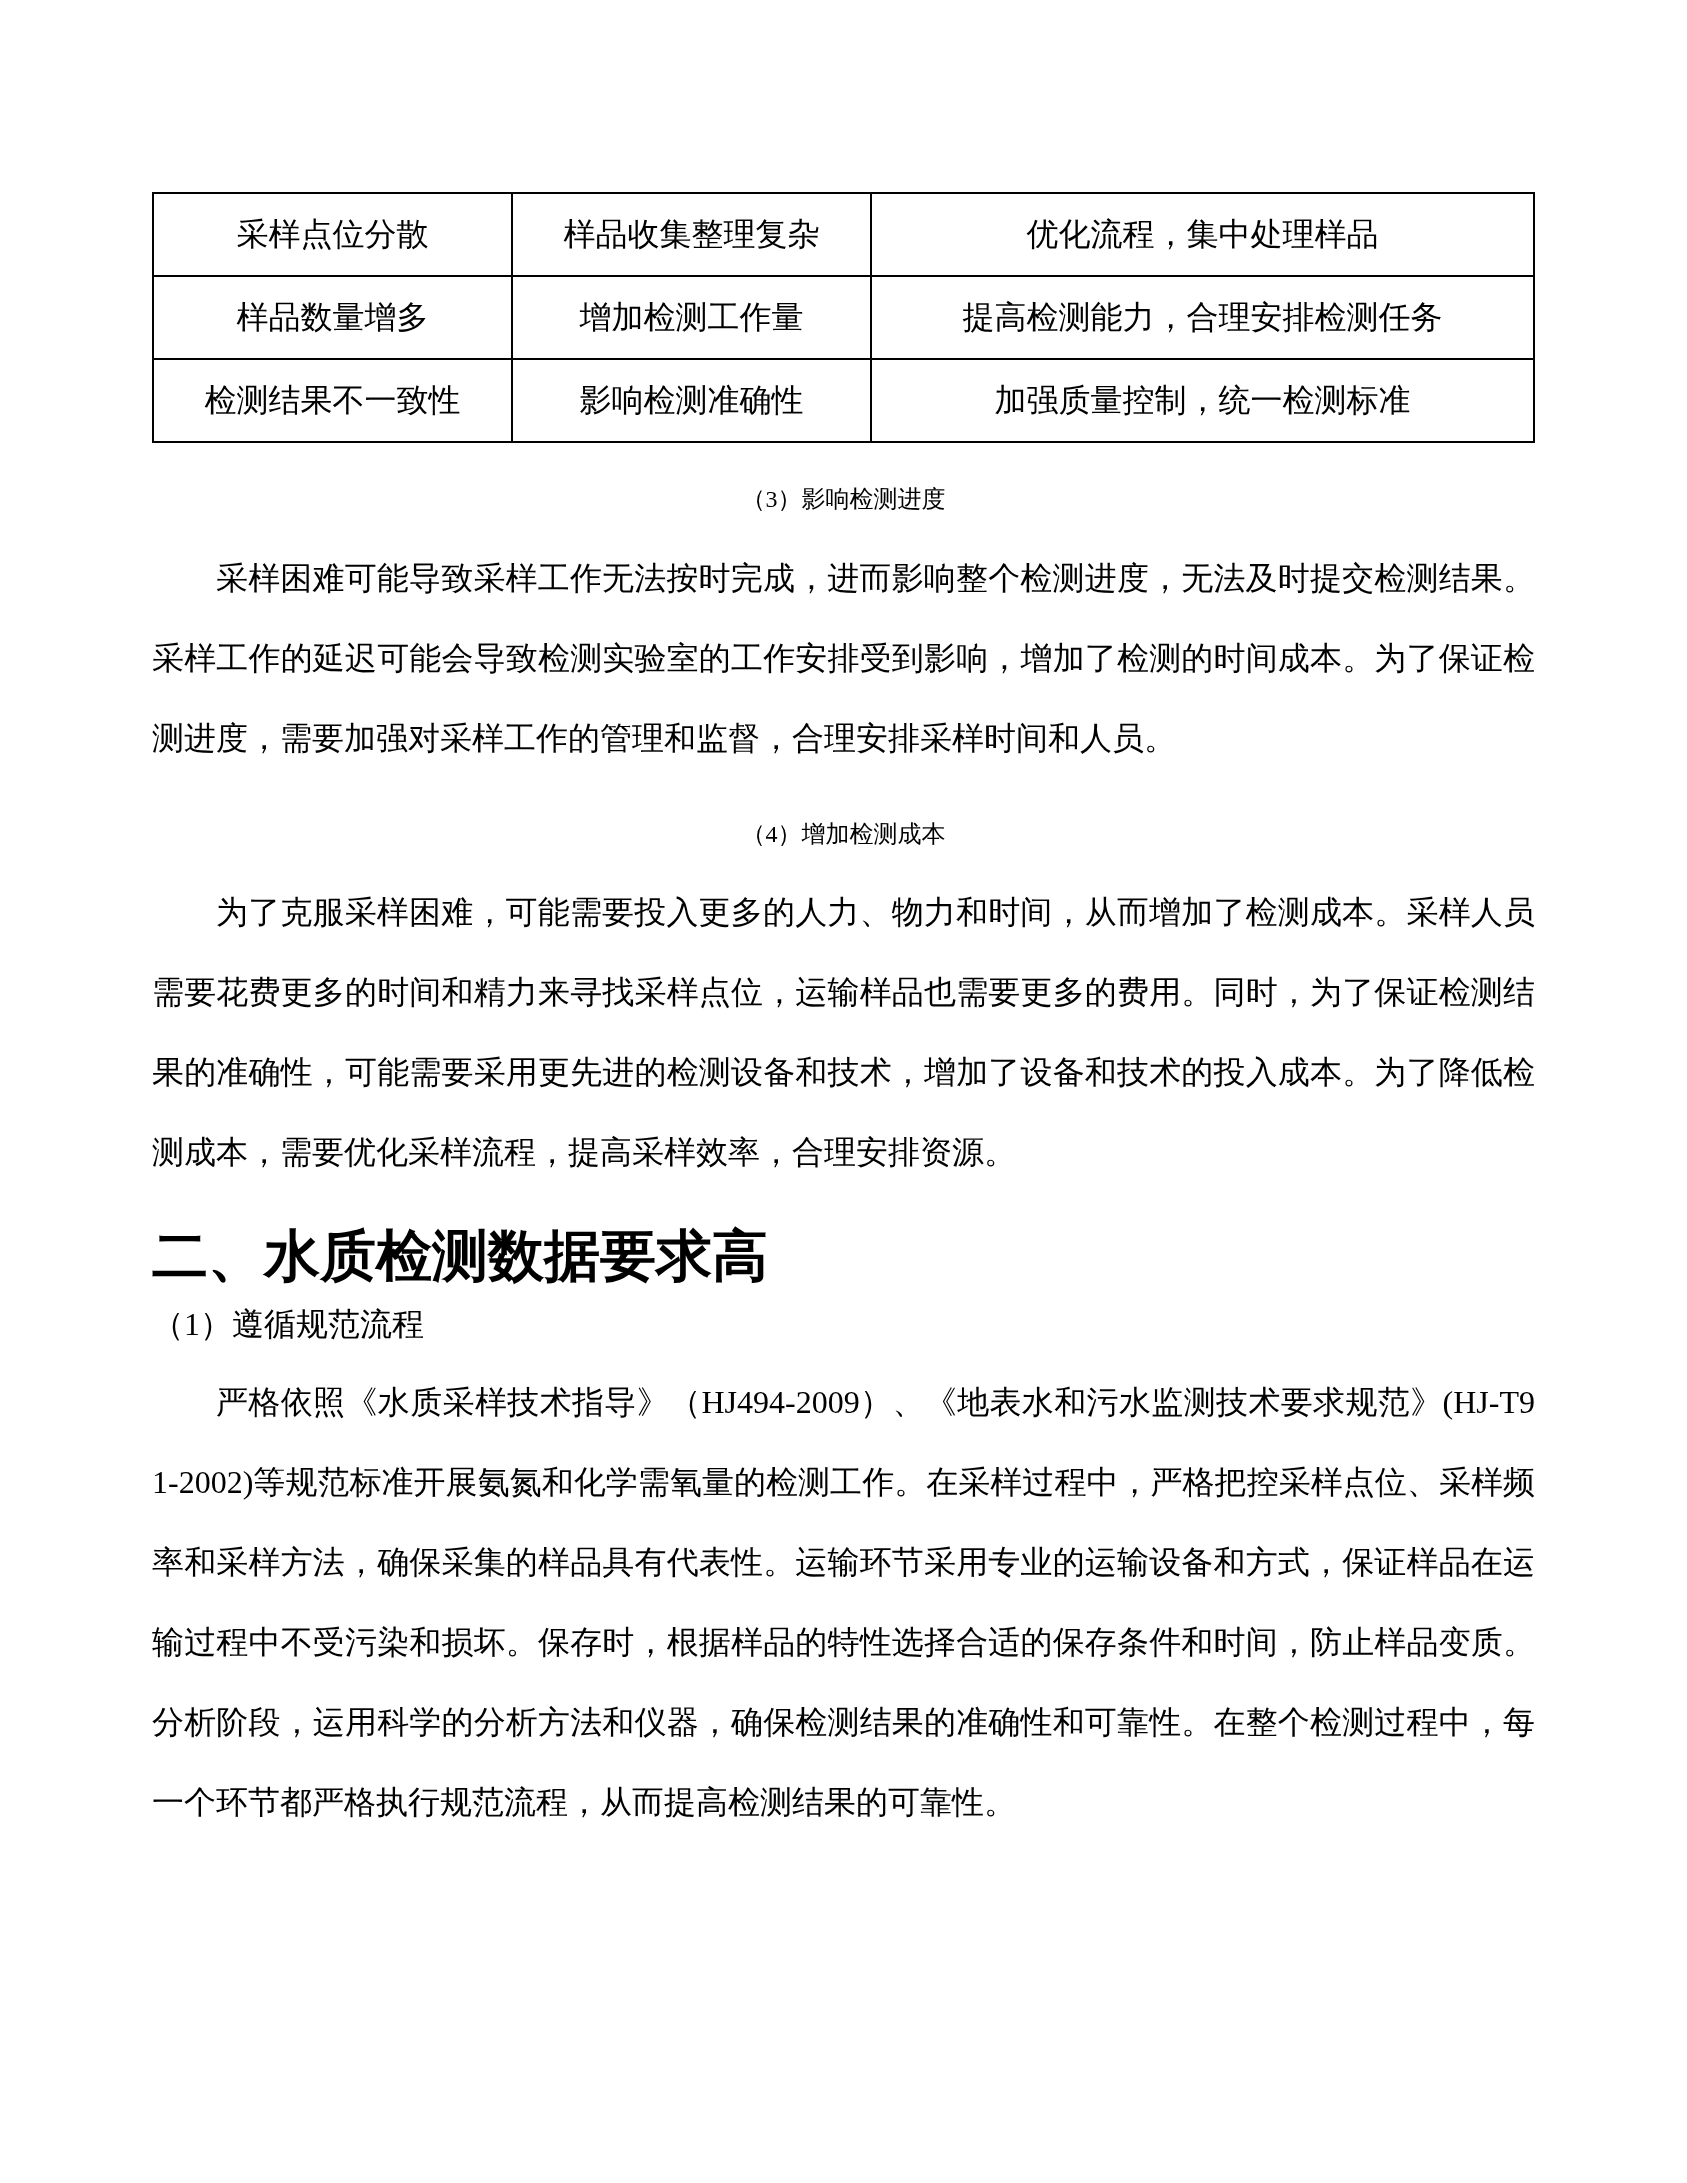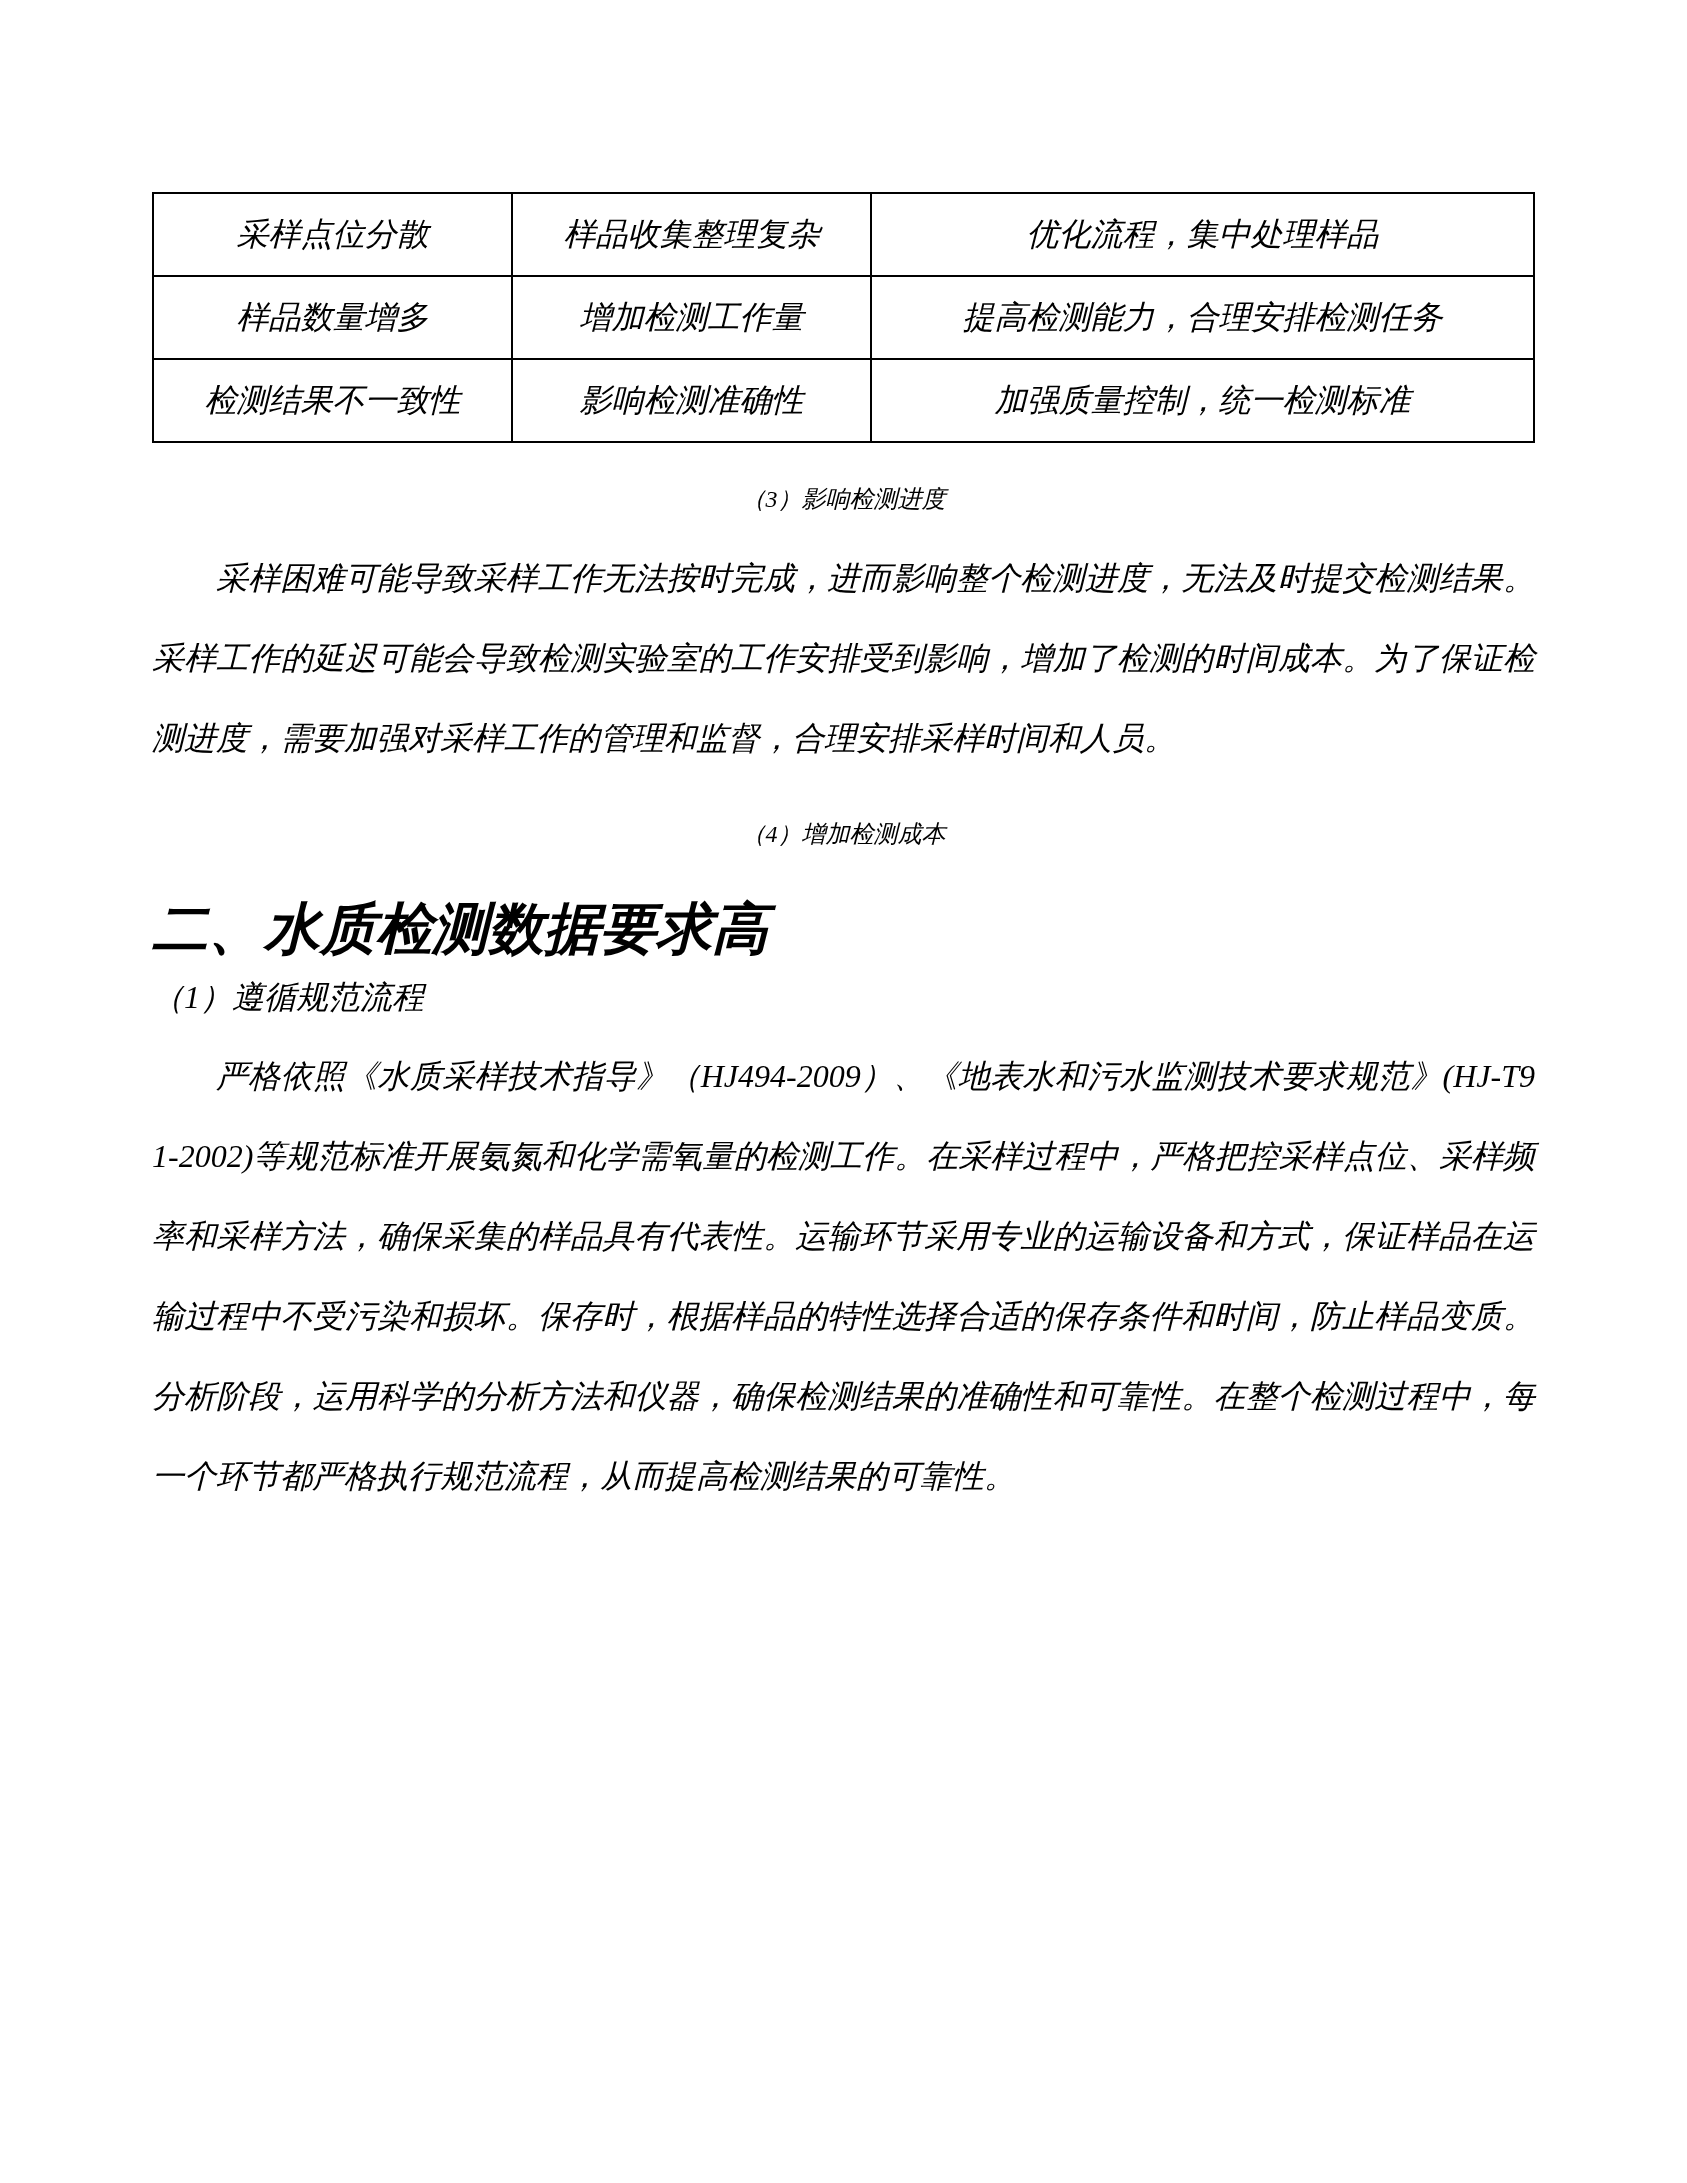--- a/index.html
+++ b/index.html
@@ -14,21 +14,20 @@
     background: #ffffff;
     overflow: hidden;
     font-family: "Liberation Serif", "DejaVu Serif", serif;
     color: #000000;
   }
   .content {
     position: absolute;
     left: 152px;
     top: 192px;
     width: 1383px;
-    font-style: italic;
   }
   table.doc-table {
     width: 100%;
     border-collapse: collapse;
     table-layout: fixed;
   }
   table.doc-table td {
     border: 2px solid #000000;
     height: 81px;
     text-align: center;
@@ -110,20 +109,21 @@
           <td>影响检测准确性</td>
           <td>加强质量控制，统一检测标准</td>
         </tr>
       </tbody>
     </table>
 
     <p class="sub-heading">（3）影响检测进度</p>
     <p class="para">采样困难可能导致采样工作无法按时完成，进而影响整个检测进度，无法及时提交检测结果。采样工作的延迟可能会导致检测实验室的工作安排受到影响，增加了检测的时间成本。为了保证检测进度，需要加强对采样工作的管理和监督，合理安排采样时间和人员。</p>
 
     <p class="sub-heading">（4）增加检测成本</p>
+    <p class="para">为了克服采样困难，可能需要投入更多的人力、物力和时间，从而增加了检测成本。采样人员需要花费更多的时间和精力来寻找采样点位，运输样品也需要更多的费用。同时，为了保证检测结果的准确性，可能需要采用更先进的检测设备和技术，增加了设备和技术的投入成本。为了降低检测成本，需要优化采样流程，提高采样效率，合理安排资源。</p>
 
     <h1 class="h1">二、水质检测数据要求高</h1>
 
 
 
     <p class="item-heading">（1）遵循规范流程</p>
     <p class="para">严格依照《水质采样技术指导》（HJ494-2009）、《地表水和污水监测技术要求规范》(HJ-T91-2002)等规范标准开展氨氮和化学需氧量的检测工作。在采样过程中，严格把控采样点位、采样频率和采样方法，确保采集的样品具有代表性。运输环节采用专业的运输设备和方式，保证样品在运输过程中不受污染和损坏。保存时，根据样品的特性选择合适的保存条件和时间，防止样品变质。分析阶段，运用科学的分析方法和仪器，确保检测结果的准确性和可靠性。在整个检测过程中，每一个环节都严格执行规范流程，从而提高检测结果的可靠性。</p>
 
 
   </div>

